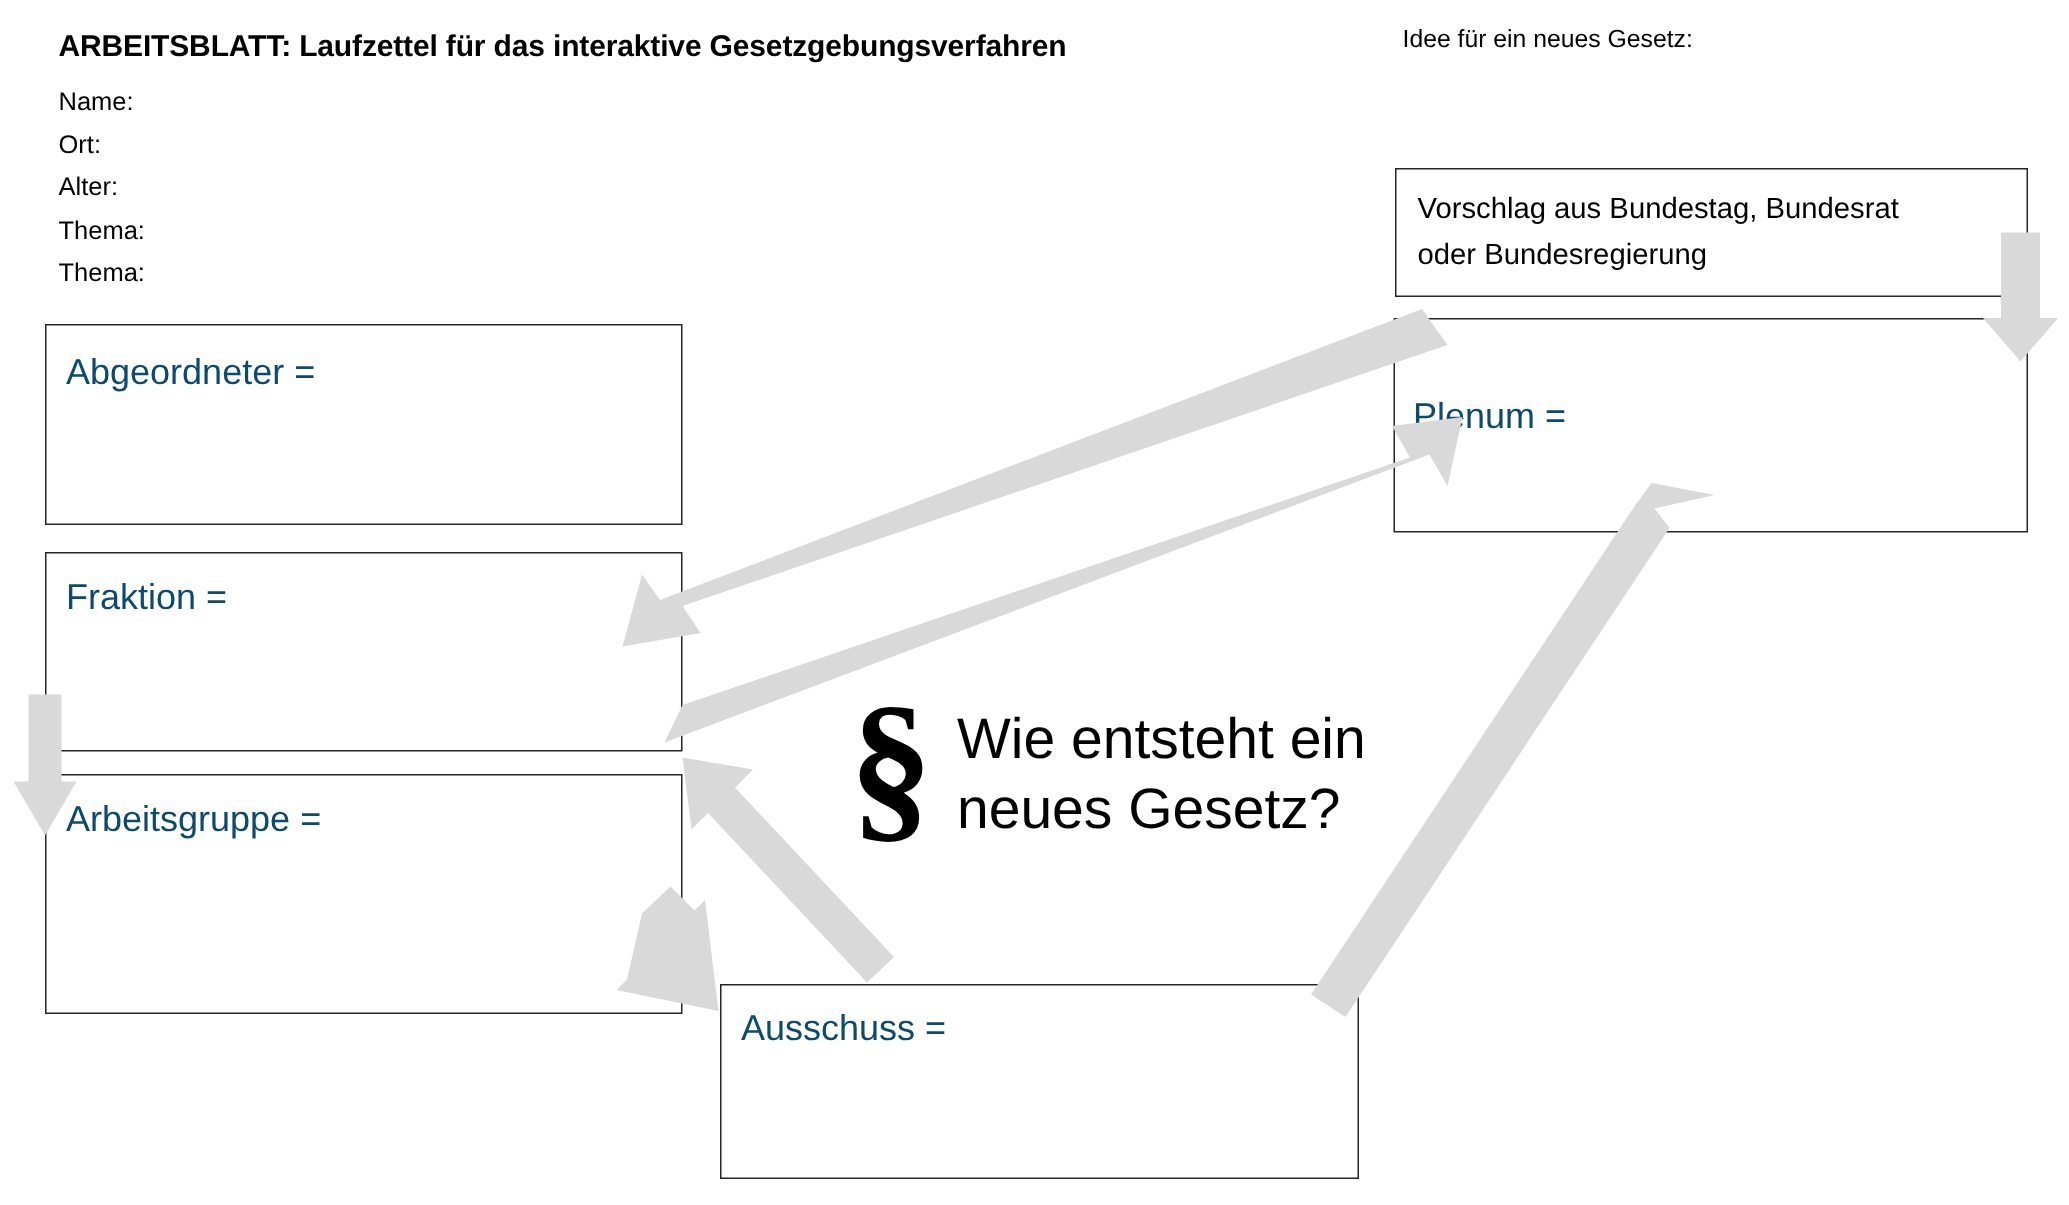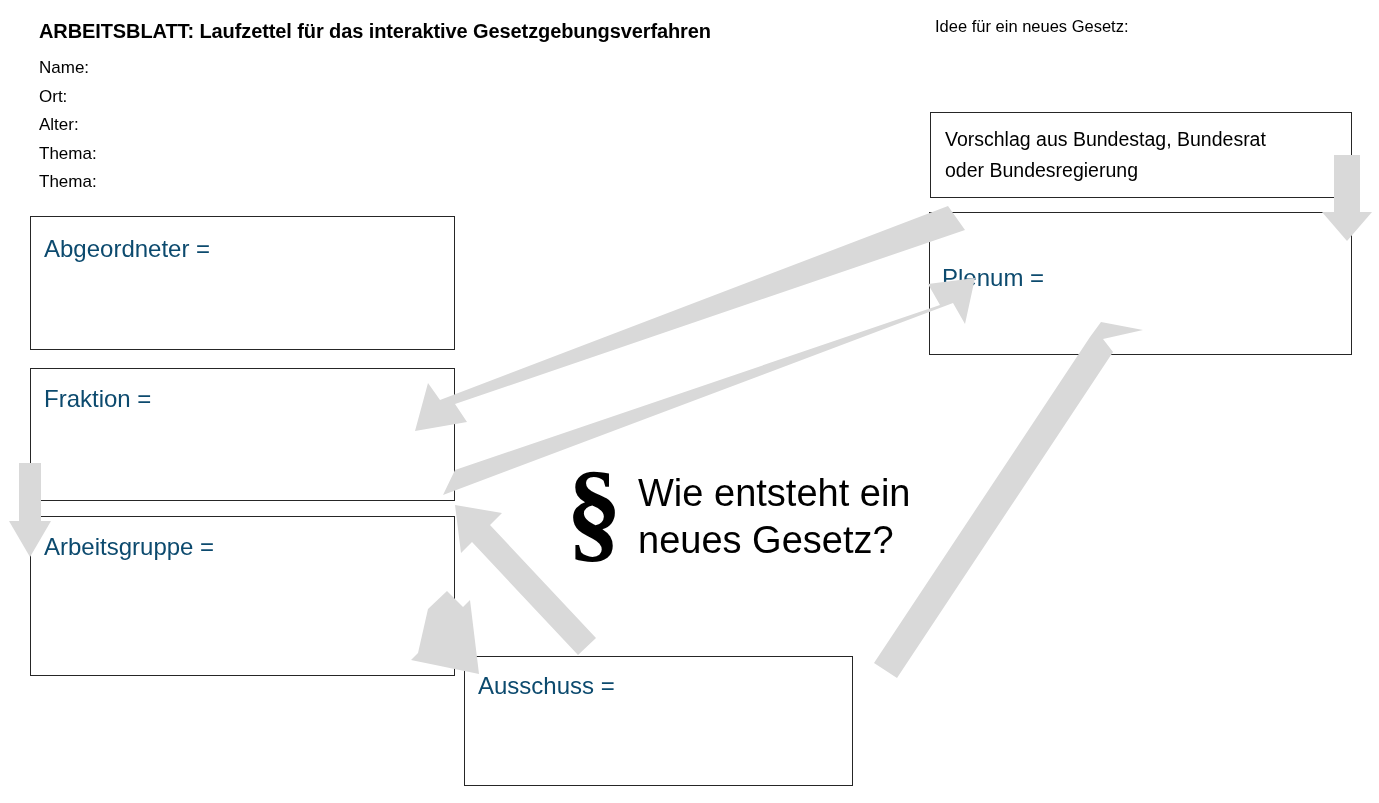--- a/index.html
+++ b/index.html
@@ -141,21 +141,21 @@
   </div>
 
   <div class="box" style="left:30px; top:368px; width:425px; height:133px;">
     <div class="box-label" style="left:13px; top:17px;">Fraktion =</div>
   </div>
 
   <div class="box" style="left:30px; top:516px; width:425px; height:160px;">
     <div class="box-label" style="left:13px; top:17px;">Arbeitsgruppe =</div>
   </div>
 
-  <div class="box" style="left:464px; top:656px; width:389px; height:130px;">
+  <div class="box" style="left:480px; top:656px; width:426px; height:130px;">
     <div class="box-label" style="left:13px; top:16px;">Ausschuss =</div>
   </div>
 
   <svg class="arrow-layer" viewBox="0 0 1379 803" width="1379" height="803" xmlns="http://www.w3.org/2000/svg">
 
     <polygon fill="#D9D9D9" points="1334,155 1360,155 1360,212 1372,212 1347,241 1322,212 1334,212"></polygon>
 
     <polygon fill="#D9D9D9" points="948,206 965,230 455,404 467,422 415,431 428,383 440,400"></polygon>
 
     <polygon fill="#D9D9D9" points="443,495 455,470 940,305 928,284 975,278 965,324 953,303"></polygon>

